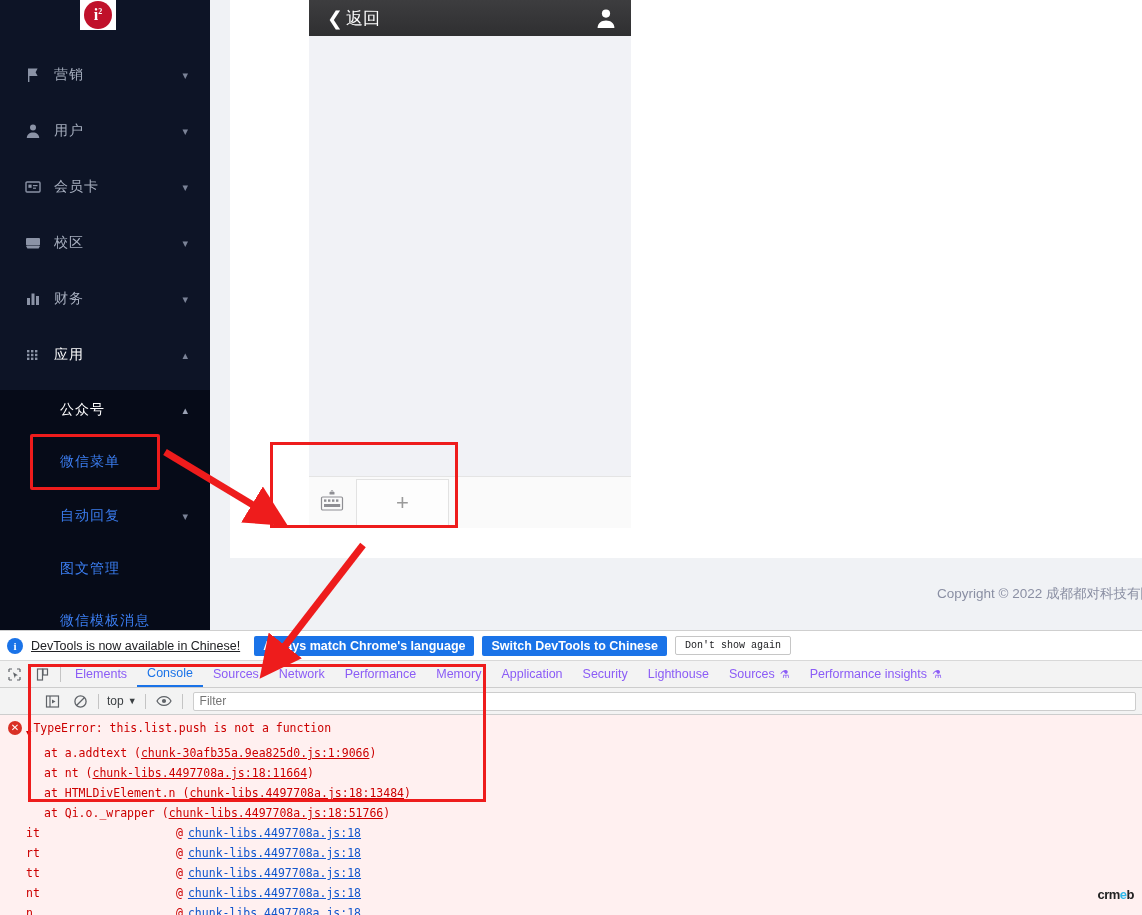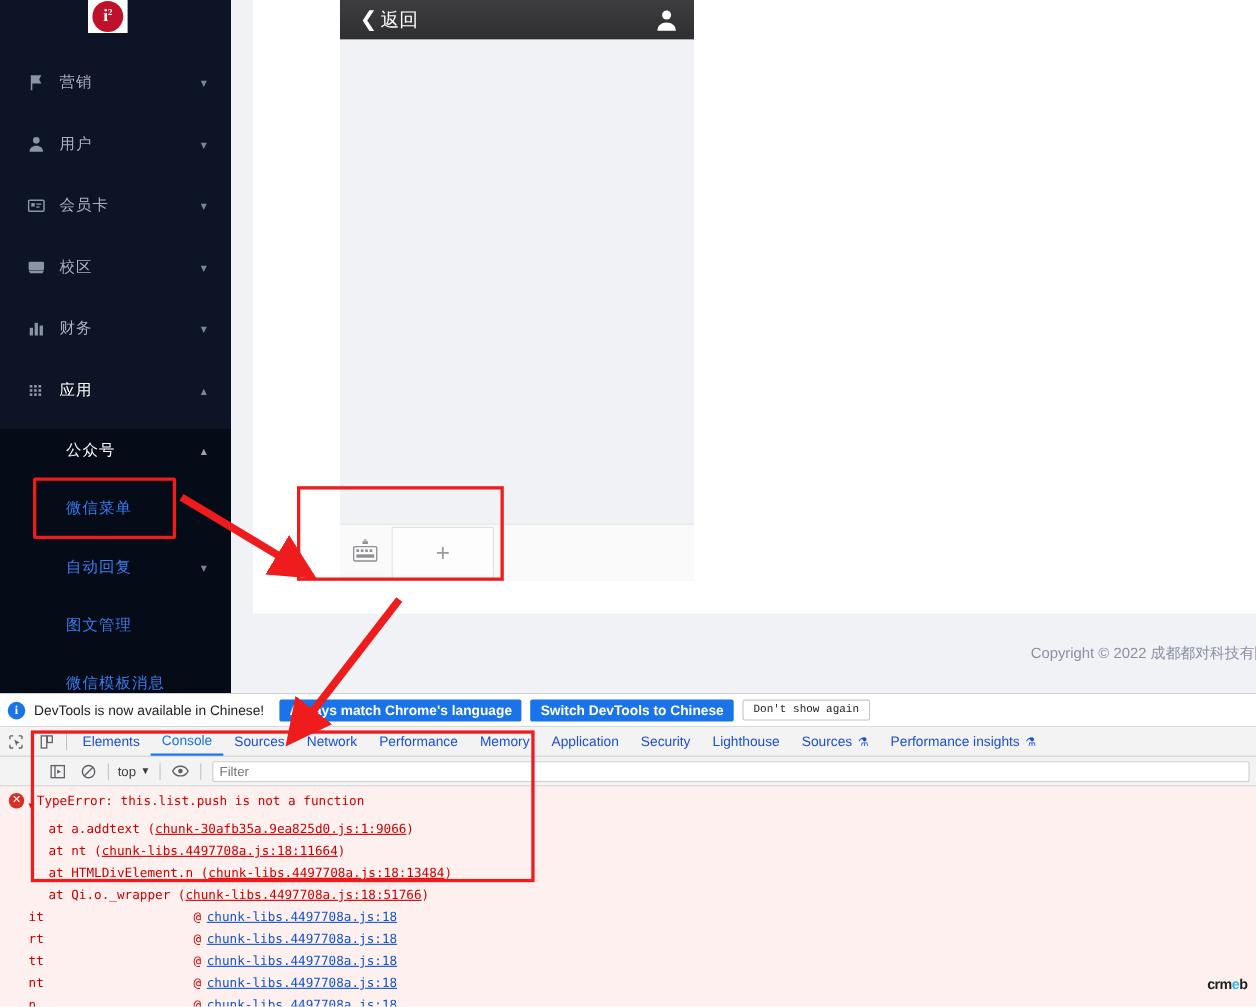--- a/index.html
+++ b/index.html
@@ -169,21 +169,21 @@
     padding-left: 7px;
   }
   .info-dot {
     width: 16px; height: 16px; border-radius: 50%;
     background: #1a73e8; color: #fff;
     font-size: 11px; font-weight: bold;
     display: flex; align-items: center; justify-content: center;
     font-family: "Liberation Serif", serif;
     flex: 0 0 auto;
   }
-  .dt-notice .msg { font-size: 12.5px; color: #202124; margin-right: 6px; }
+  .dt-notice .msg { font-size: 12.5px; color: #202124; margin-right: 6px; text-decoration: underline; }
   .btn-blue {
     background: #1a73e8; color: #fff; border: none;
     font-size: 12.5px; font-weight: bold;
     padding: 3px 9px; border-radius: 2px;
     font-family: "Liberation Sans", sans-serif;
     cursor: pointer; white-space: nowrap;
   }
   .btn-plain {
     background: #fff; color: #202124; border: 1px solid #c6c6c6;
     font-size: 10px; padding: 3px 9px; border-radius: 2px;
@@ -197,21 +197,21 @@
     border-bottom: 1px solid #cdcdcd;
     display: flex; align-items: center;
   }
   .dt-icon-btn {
     width: 28px; height: 26px; display: flex; align-items: center; justify-content: center;
     cursor: pointer;
   }
   .dt-sep { width: 1px; height: 15px; background: #c4c4c4; margin: 0 4px; }
   .dt-tab {
     height: 26px; display: flex; align-items: center;
-    padding: 0 10px; font-size: 12.5px; color: #1d4ed8;
+    padding: 0 10px; font-size: 12.5px; color: #8b5cf6;
     cursor: pointer; white-space: nowrap;
   }
   .dt-tab.sel { color: #1a73e8; border-bottom: 2px solid #1a73e8; }
   .dt-tab .flask { margin-left: 5px; font-size: 11px; }
 
   .dt-consolebar {
     position: absolute; left: 0; top: 57px; width: 1142px; height: 27px;
     background: #f3f3f3;
     border-bottom: 1px solid #cdcdcd;
     display: flex; align-items: center; padding-left: 38px;

